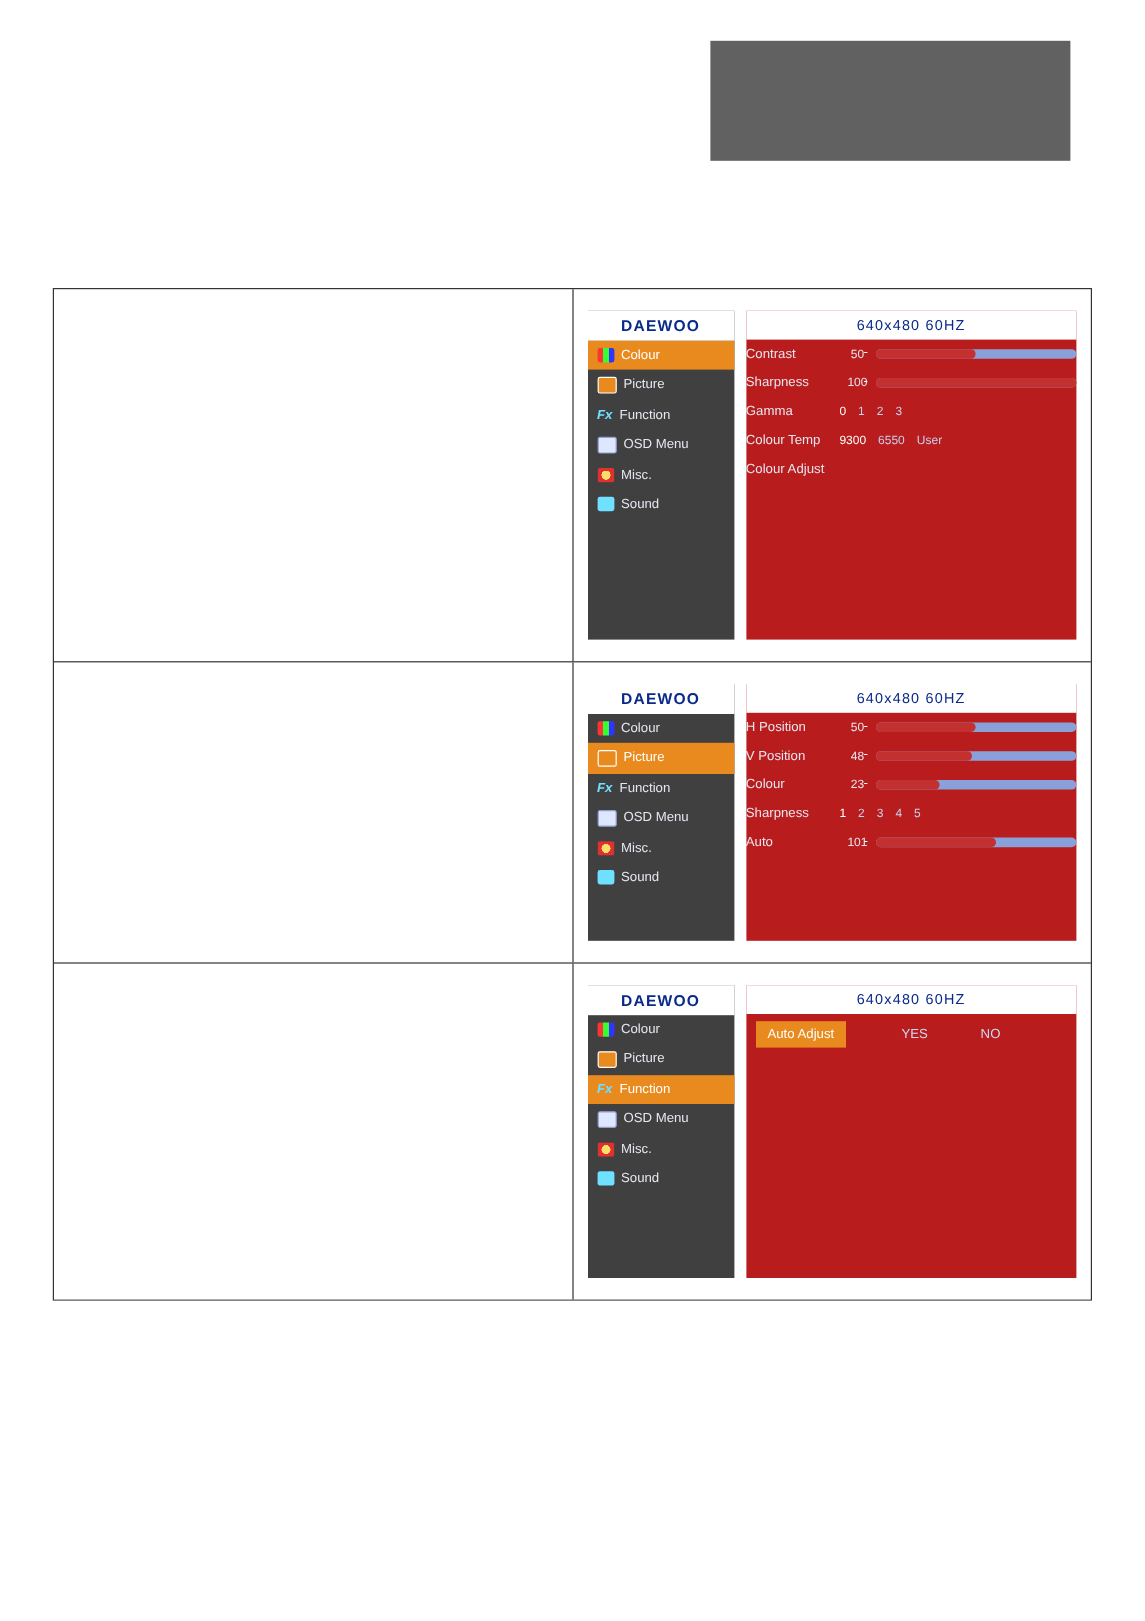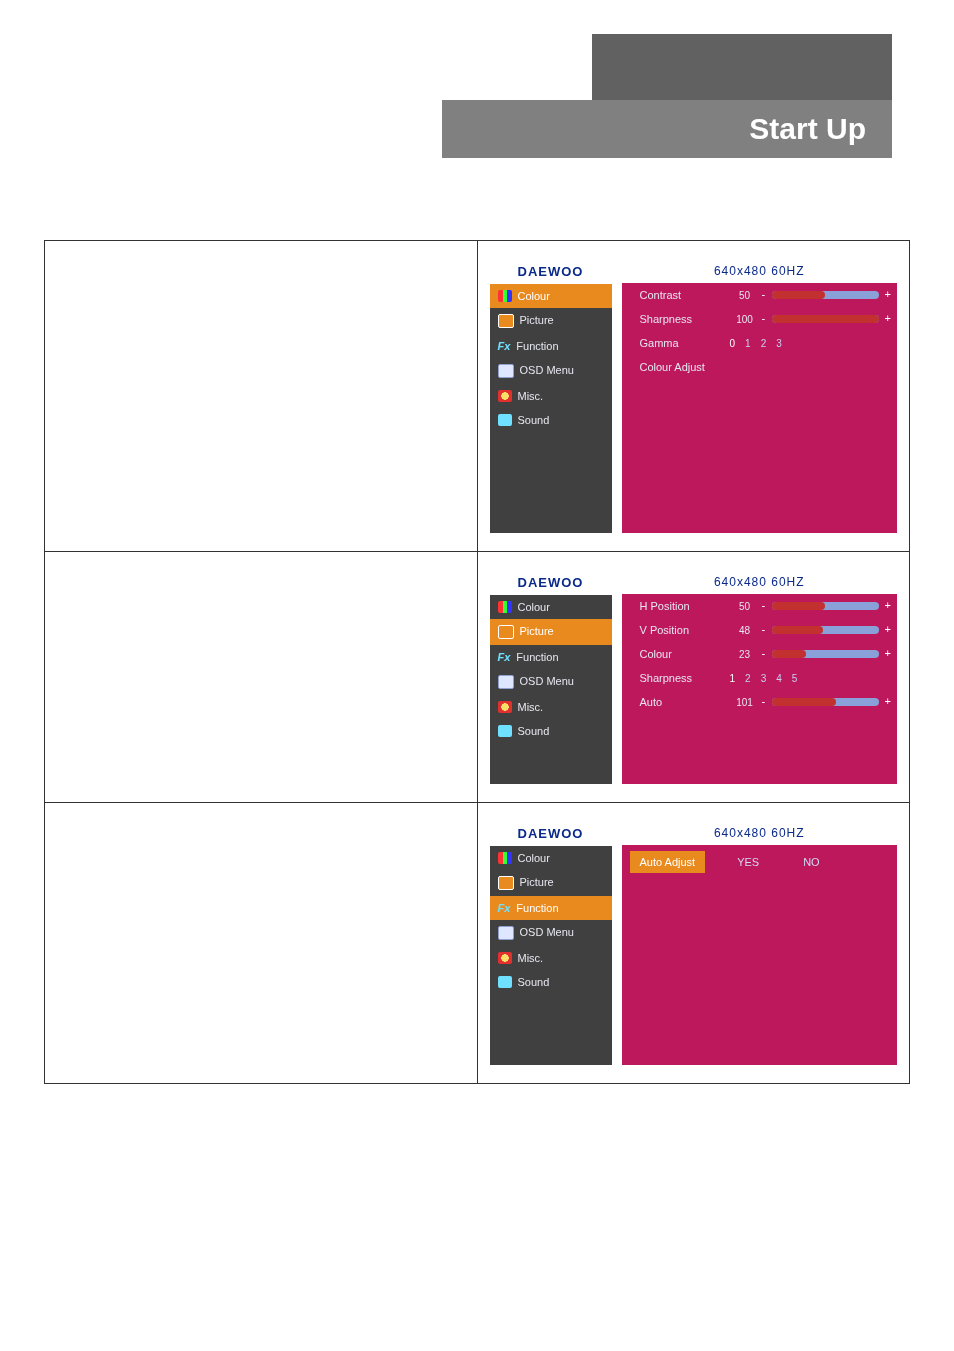--- a/index.html
+++ b/index.html
@@ -12,53 +12,50 @@
   .row{display:flex;align-items:stretch;}
   .row+.row{border-top:1px solid #333;}
   .cell-left{width:50%;border-right:1px solid #333;}
   .cell-right{width:50%;display:flex;flex-direction:column;}
   .osd-wrap{padding:18px 12px;display:flex;gap:10px;flex:1;}
   .panel-left{background:#404040;width:122px;color:#e6e6f0;font-size:11px;}
   .panel-left .brand{background:#fff;color:#0a2a8a;font-weight:bold;text-align:center;padding:5px 0;font-size:13px;letter-spacing:1px;}
   .panel-left .mi{display:flex;gap:6px;padding:6px 8px;}
   .panel-left .mi.sel{background:#e98a1f;color:#fff;}
   .panel-left .ic{width:14px;height:12px;display:inline-block;border-radius:2px;}
-  .panel-right{background:#be185d;flex:1;color:#e6e6f0;font-size:11px;}
+  .panel-right{background:#b91c1c;flex:1;color:#e6e6f0;font-size:11px;}
   .panel-right .hdr{background:#fff;color:#0a2a8a;text-align:center;padding:5px 0;font-size:12px;letter-spacing:1px;}
-  .panel-right .r{display:flex;align-items:center;padding:6px 18px;gap:12px;}
+  .panel-right .r{display:flex;align-items:center;padding:6px 0;gap:0;}
   .panel-right .lbl{width:78px;}
   .panel-right .val{width:30px;text-align:center;font-size:10px;}
   .slider{flex:1;height:8px;background:#8aa0d8;border-radius:4px;position:relative;}
   .slider .fill{position:absolute;left:0;top:0;bottom:0;background:#c33030;border-radius:4px;}
   .slider .plus{position:absolute;right:-12px;top:-3px;font-size:11px;color:#fff;}
   .slider .minus{position:absolute;left:-10px;top:-3px;font-size:11px;color:#fff;}
   .opts{display:flex;gap:10px;font-size:10px;color:#c7d0f0;flex:1;}
   .opts .on{color:#fff;}
   .auto-item{background:#e98a1f;color:#fff;padding:5px 10px;display:inline-block;}
   .yesno{display:flex;gap:44px;color:#d0daf5;font-size:11px;padding-left:32px;align-items:flex-end;}
-  .panel-right .bigrow{display:flex;align-items:center;padding:6px 8px;}
+  .panel-right .bigrow{display:flex;align-items:center;padding:6px 8px;gap:14px;}
   .row1{height:310px;}
   .row2{height:250px;}
   .row3{height:280px;}
   .osd-wrap.tall{min-height:200px;}
   .ic-colour{background:linear-gradient(90deg,#f33 33%,#3f3 33% 66%,#33f 66%);}
   .ic-picture{background:#e98a1f;border:1px solid #fff;}
   .ic-fx{color:#6fe0ff;font-style:italic;font-weight:bold;font-size:11px;}
   .ic-osd{background:#dfe6ff;border:1px solid #90a0d0;}
   .ic-misc{background:radial-gradient(circle,#f8e068 40%,transparent 42%),#e03030;border-radius:50%;}
   .ic-sound{background:#6fe0ff;border-radius:50%;}
 </style>
 </head>
 <body>
 <div class="page">
 
 <div class="top-grey"></div>
-<div class="startup-bar">
-  <span>Start Up</span>
-</div>
 
 <div class="content">
   <div class="outer-box">
 
     <div class="row row1">
       <div class="cell-left"></div>
       <div class="cell-right">
         <div class="osd-wrap tall">
           <div class="panel-left">
             <div class="brand">DAEWOO</div>
@@ -110,20 +107,28 @@
             <div class="r">
               <span class="lbl">Gamma</span>
               <span class="opts">
                 <span class="on">0</span>
                 <span>1</span>
                 <span>2</span>
                 <span>3</span>
               </span>
             </div>
             <div class="r">
+              <span class="lbl">Colour Temp</span>
+              <span class="opts">
+                <span class="on">9300</span>
+                <span>6550</span>
+                <span>User</span>
+              </span>
+            </div>
+            <div class="r">
               <span class="lbl" style="width:auto">Colour Adjust</span>
             </div>
           </div>
         </div>
       </div>
     </div>
 
     <div class="row row2">
       <div class="cell-left"></div>
       <div class="cell-right">

